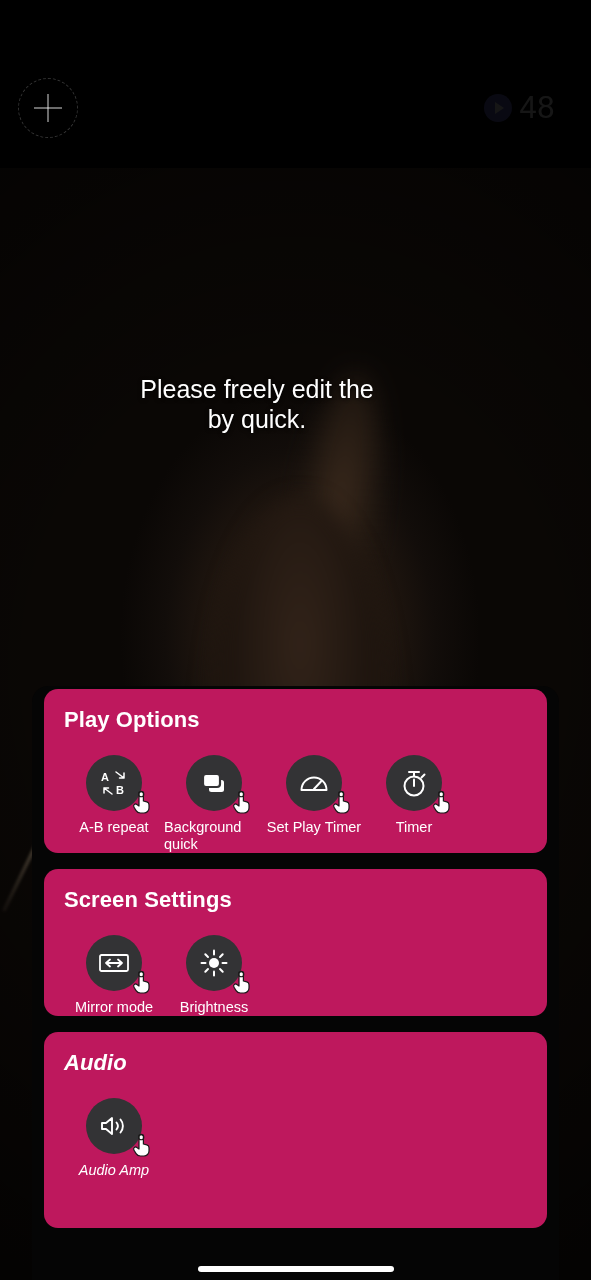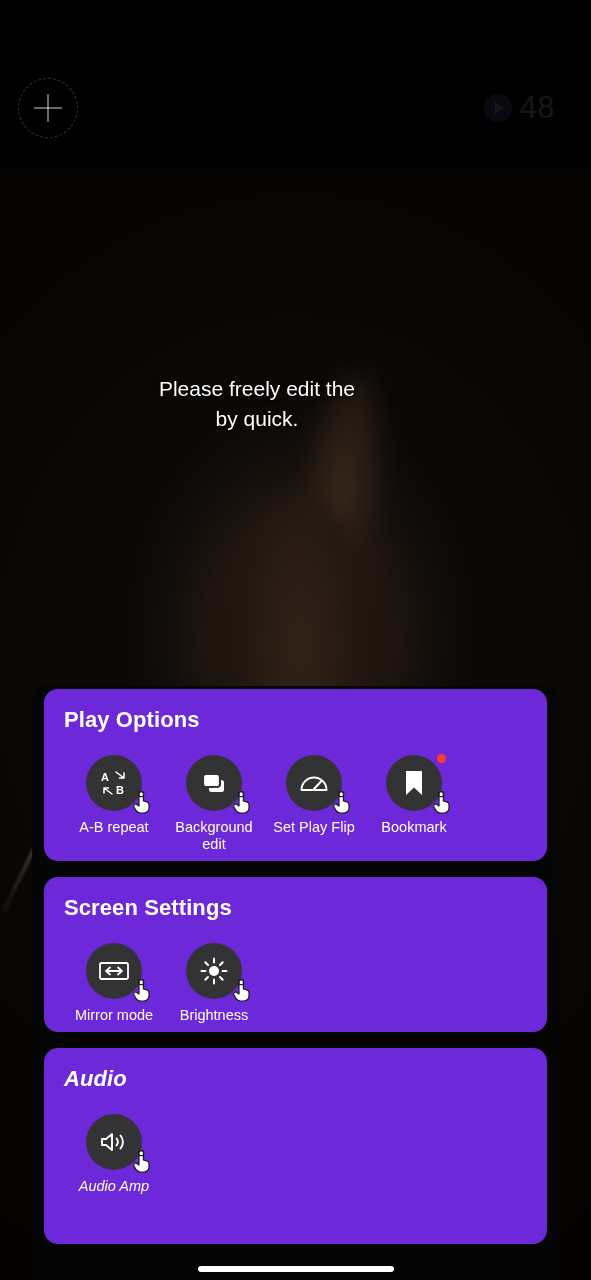--- a/index.html
+++ b/index.html
@@ -121,21 +121,21 @@
     letter-spacing: .5px;
   }
 
   
   .hint {
     position: absolute;
     left: 0; top: 374px;
     width: 514px;
     text-align: center;
     color: #fff;
-    font-size: 21px;
+    font-size: 25px;
     line-height: 30px;
     z-index: 5;
     text-shadow: 0 1px 4px rgba(0,0,0,.85);
   }
 
   
   .sheet-backdrop {
     position: absolute;
     left: 32px; top: 686px;
     width: 527px; height: 594px;
@@ -145,24 +145,24 @@
   }
 
   
   .cards {
     position: absolute;
     left: 44px; top: 689px;
     width: 503px;
     z-index: 8;
   }
   .card {
-    background: #6d28d9;
+    background: #be185d;
     border-radius: 14px;
     margin-bottom: 16px;
-    padding: 18px 20px 8px 20px;
+    padding: 18px 20px 0 20px;
   }
   .card-title {
     color: #fff;
     font-size: 22px;
     font-weight: bold;
     margin-bottom: 22px;
     letter-spacing: .1px;
   }
   .btn-row {
     display: flex;
@@ -183,21 +183,21 @@
     width: 56px; height: 56px;
     border-radius: 50%;
     background: #333335;
     display: flex; align-items: center; justify-content: center;
   }
   .qbtn-label {
     margin-top: 8px;
     color: #fff;
     font-size: 14.5px;
     line-height: 17px;
-    text-align: center;
+    text-align: left;
   }
   
   .tap-hand {
     position: absolute;
     right: -12px; bottom: -4px;
     width: 24px; height: 26px;
   }
   .red-dot {
     position: absolute;
     right: -4px; top: -1px;
@@ -286,59 +286,62 @@
                 <rect x="5" y="5" width="17" height="13" rx="3" fill="#fff" stroke="#333335" stroke-width="2.2"></rect>
               </svg>
             </div>
             <span class="tap-hand">
               <svg width="24" height="26" viewBox="0 0 24 26">
                 <path d="M9 9 V4.5 a2.2 2.2 0 0 1 4.4 0 V12 l3.4 .9 a3 3 0 0 1 2.2 2.9 V19 a5 5 0 0 1 -5 5 h-3.6 a5 5 0 0 1 -4.3 -2.4 L4 18.2 a2 2 0 0 1 2.9 -2.7 L9 17 Z" fill="#fff" stroke="#1a1a1a" stroke-width="1.2" stroke-linejoin="round"></path>
                 <circle cx="11.2" cy="5.2" r="2.6" fill="none" stroke="#1a1a1a" stroke-width="1.1"></circle>
               </svg>
             </span>
           </div>
-          <div class="qbtn-label">Background edit</div>
+          <div class="qbtn-label">Background quick</div>
         </div>
 
         <div class="qbtn">
           <div class="qbtn-circlewrap">
             <div class="qbtn-circle">
               <svg width="32" height="26" viewBox="0 0 32 26">
                 <path d="M3.5 20 A12.5 12.5 0 0 1 28.5 20 Z" fill="none" stroke="#fff" stroke-width="2" stroke-linejoin="round"></path>
                 <line x1="16" y1="19" x2="23" y2="11.5" stroke="#fff" stroke-width="2" stroke-linecap="round"></line>
               </svg>
             </div>
             <span class="tap-hand">
               <svg width="24" height="26" viewBox="0 0 24 26">
                 <path d="M9 9 V4.5 a2.2 2.2 0 0 1 4.4 0 V12 l3.4 .9 a3 3 0 0 1 2.2 2.9 V19 a5 5 0 0 1 -5 5 h-3.6 a5 5 0 0 1 -4.3 -2.4 L4 18.2 a2 2 0 0 1 2.9 -2.7 L9 17 Z" fill="#fff" stroke="#1a1a1a" stroke-width="1.2" stroke-linejoin="round"></path>
                 <circle cx="11.2" cy="5.2" r="2.6" fill="none" stroke="#1a1a1a" stroke-width="1.1"></circle>
               </svg>
             </span>
           </div>
-          <div class="qbtn-label">Set Play Flip</div>
-        </div>
-
-
-        <div class="qbtn">
-          <div class="qbtn-circlewrap">
-            <div class="qbtn-circle">
-              <svg width="24" height="30" viewBox="0 0 24 30">
-                <path d="M4 3 h16 v24 l-8 -7.5 l-8 7.5 Z" fill="#fff"></path>
-              </svg>
-            </div>
-            <span class="red-dot"></span>
-            <span class="tap-hand">
-              <svg width="24" height="26" viewBox="0 0 24 26">
-                <path d="M9 9 V4.5 a2.2 2.2 0 0 1 4.4 0 V12 l3.4 .9 a3 3 0 0 1 2.2 2.9 V19 a5 5 0 0 1 -5 5 h-3.6 a5 5 0 0 1 -4.3 -2.4 L4 18.2 a2 2 0 0 1 2.9 -2.7 L9 17 Z" fill="#fff" stroke="#1a1a1a" stroke-width="1.2" stroke-linejoin="round"></path>
-                <circle cx="11.2" cy="5.2" r="2.6" fill="none" stroke="#1a1a1a" stroke-width="1.1"></circle>
-              </svg>
-            </span>
-          </div>
-          <div class="qbtn-label">Bookmark</div>
-        </div>
+          <div class="qbtn-label">Set Play Timer</div>
+        </div>
+
+        <div class="qbtn">
+          <div class="qbtn-circlewrap">
+            <div class="qbtn-circle">
+              <svg width="30" height="32" viewBox="0 0 30 32">
+                <circle cx="15" cy="19" r="9.5" fill="none" stroke="#fff" stroke-width="2"></circle>
+                <line x1="15" y1="19" x2="15" y2="12.5" stroke="#fff" stroke-width="2" stroke-linecap="round"></line>
+                <line x1="10" y1="5" x2="20" y2="5" stroke="#fff" stroke-width="2" stroke-linecap="round"></line>
+                <line x1="15" y1="5" x2="15" y2="9.5" stroke="#fff" stroke-width="2"></line>
+                <line x1="22.5" y1="10.5" x2="25.5" y2="7.5" stroke="#fff" stroke-width="2" stroke-linecap="round"></line>
+              </svg>
+            </div>
+            <span class="tap-hand">
+              <svg width="24" height="26" viewBox="0 0 24 26">
+                <path d="M9 9 V4.5 a2.2 2.2 0 0 1 4.4 0 V12 l3.4 .9 a3 3 0 0 1 2.2 2.9 V19 a5 5 0 0 1 -5 5 h-3.6 a5 5 0 0 1 -4.3 -2.4 L4 18.2 a2 2 0 0 1 2.9 -2.7 L9 17 Z" fill="#fff" stroke="#1a1a1a" stroke-width="1.2" stroke-linejoin="round"></path>
+                <circle cx="11.2" cy="5.2" r="2.6" fill="none" stroke="#1a1a1a" stroke-width="1.1"></circle>
+              </svg>
+            </span>
+          </div>
+          <div class="qbtn-label">Timer</div>
+        </div>
+
 
       </div>
     </div>
 
     <div class="card">
       <div class="card-title">Screen Settings</div>
       <div class="btn-row">
 
         <div class="qbtn">
           <div class="qbtn-circlewrap">

